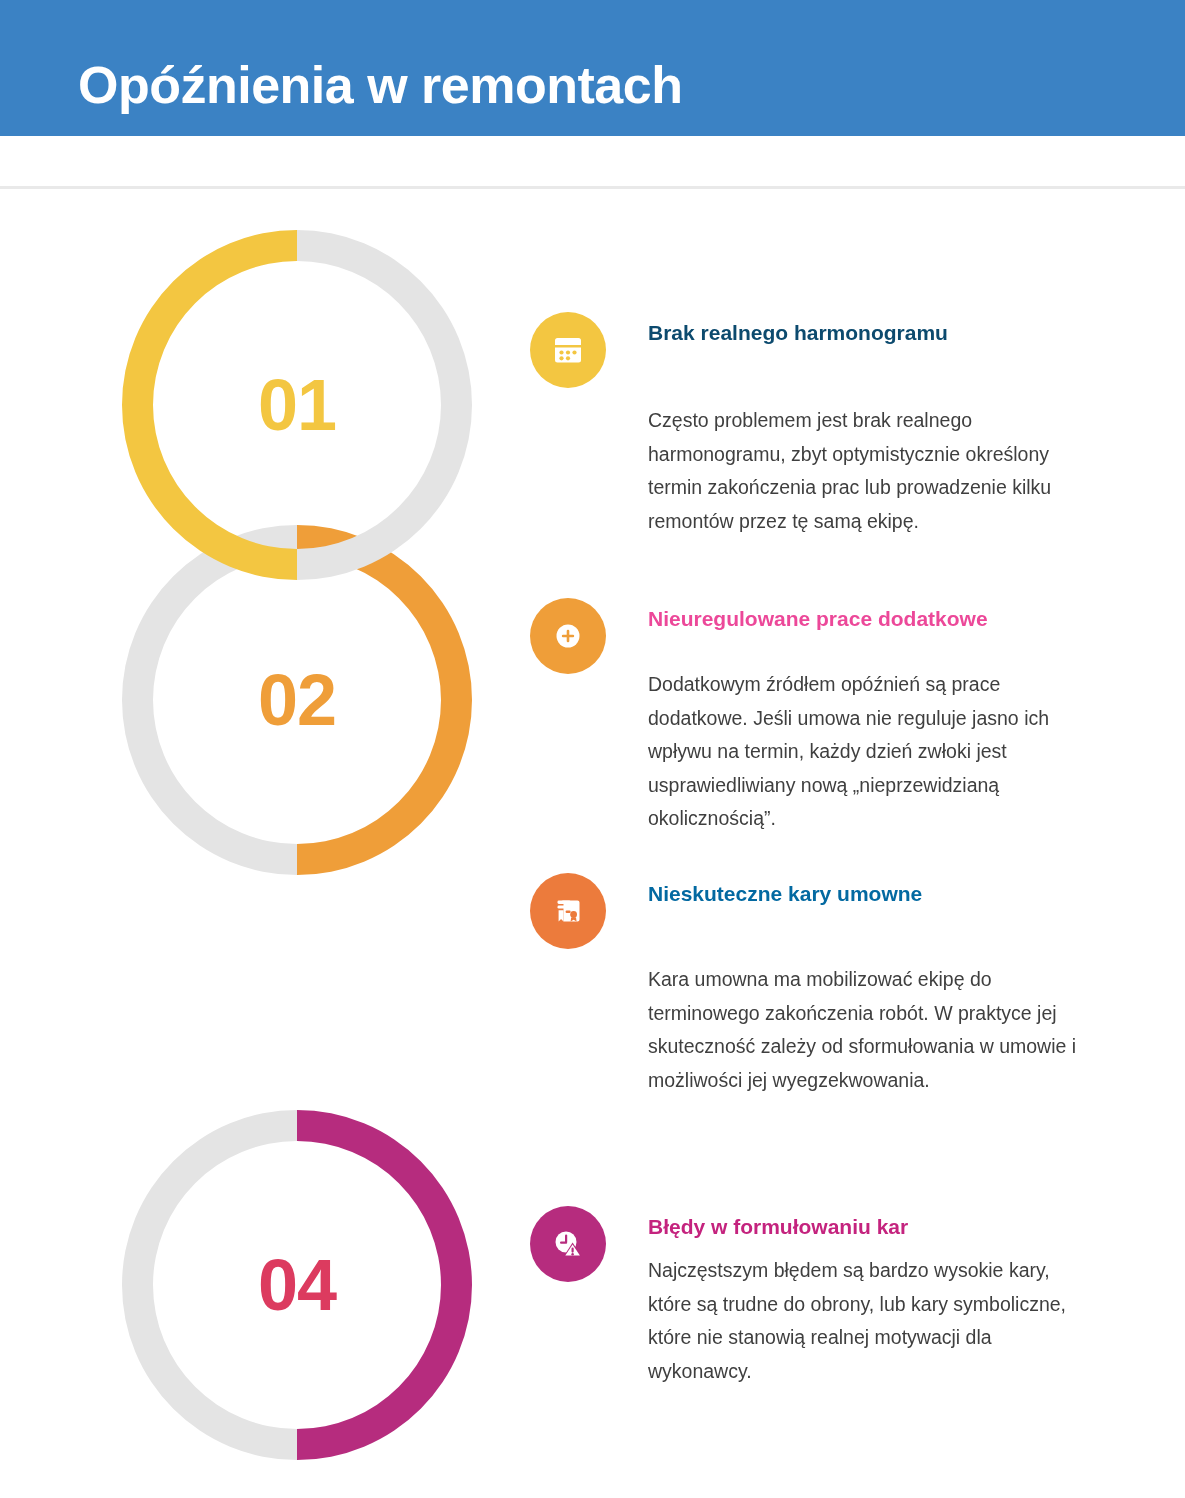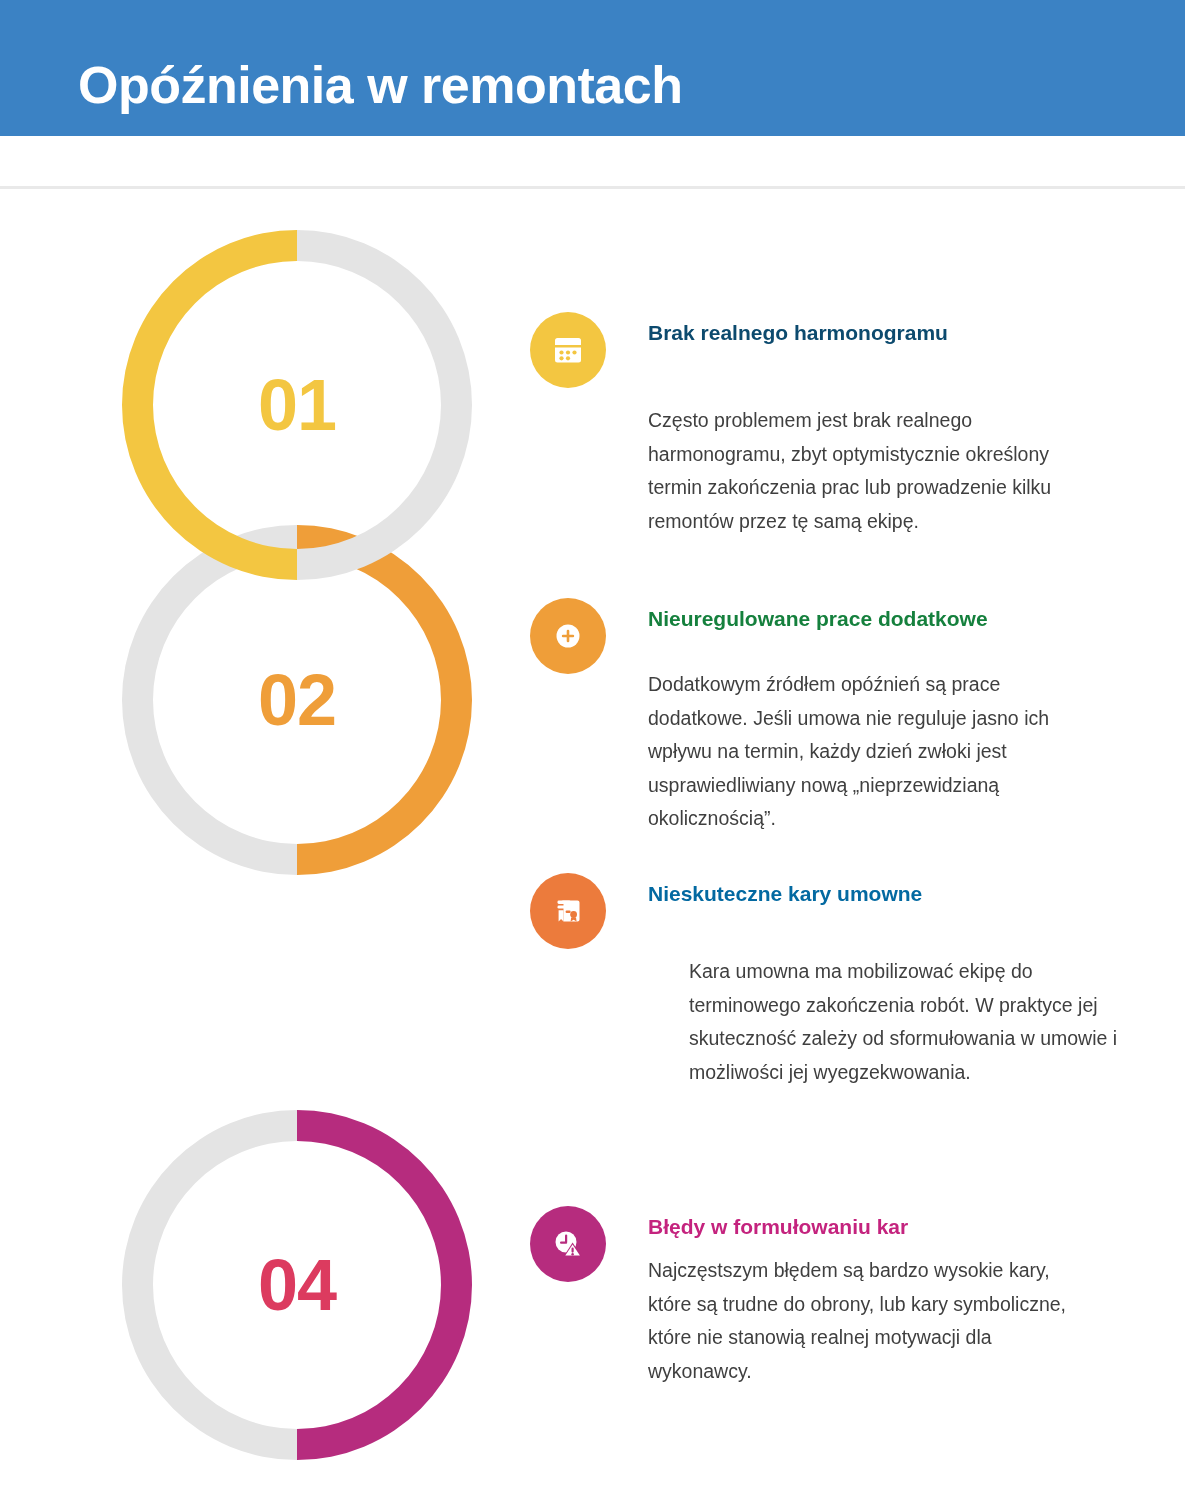--- a/index.html
+++ b/index.html
@@ -116,21 +116,21 @@
   .block-body {
     position: absolute;
     left: 118px;
     font-size: 19.5px;
     line-height: 1.72;
     color: #3f3f3f;
     width: 440px;
   }
   .block-1 .block-body { top: 92px; }
   .block-2 .block-body { top: 70px; }
-  .block-3 .block-body { top: 82px; margin-left: 41px; }
+  .block-3 .block-body { top: 90px; }
   .block-4 .block-body { top: 48px; }
 </style>
 </head>
 <body>
 
 <div class="header">
   <div class="header-title">Opóźnienia w remontach</div>
 </div>
 <div class="header-underline"></div>
 
@@ -180,21 +180,21 @@
 </div>
 
 <div class="block block-2">
   <div class="icon-badge" style="background:#ef9e39">
     <svg width="38" height="38" viewBox="0 0 38 38">
       <circle cx="19" cy="19" r="11.5" fill="#fff"></circle>
       <rect x="17.7" y="12.8" width="2.6" height="12.4" rx="1.2" fill="#ef9e39"></rect>
       <rect x="12.8" y="17.7" width="12.4" height="2.6" rx="1.2" fill="#ef9e39"></rect>
     </svg>
   </div>
-  <div class="block-head" style="color:#15803d">Nieuregulowane prace dodatkowe</div>
+  <div class="block-head" style="color:#ec4899">Nieuregulowane prace dodatkowe</div>
   <div class="block-body">Dodatkowym źródłem opóźnień są prace dodatkowe. Jeśli umowa nie reguluje jasno ich wpływu na termin, każdy dzień zwłoki jest usprawiedliwiany nową „nieprzewidzianą okolicznością”.</div>
 </div>
 
 <div class="block block-3">
   <div class="icon-badge" style="background:#ec7b3c">
     <svg width="38" height="38" viewBox="0 0 38 38">
       <path d="M11 8.5h17.5a2 2 0 0 1 2 2v17a2 2 0 0 1-2 2H14.5V10.5a2 2 0 0 0-2-2H11Z" fill="#fff"></path>
       <rect x="8.5" y="8.5" width="13" height="3.4" rx="1.3" fill="#fff"></rect>
       <rect x="8.5" y="13.6" width="13" height="3" rx="1.3" fill="#fff"></rect>
       <path d="M9.6 18.2h4.9v11.3l-2.45-2.6-2.45 2.6V18.2Z" fill="#fff"></path>

